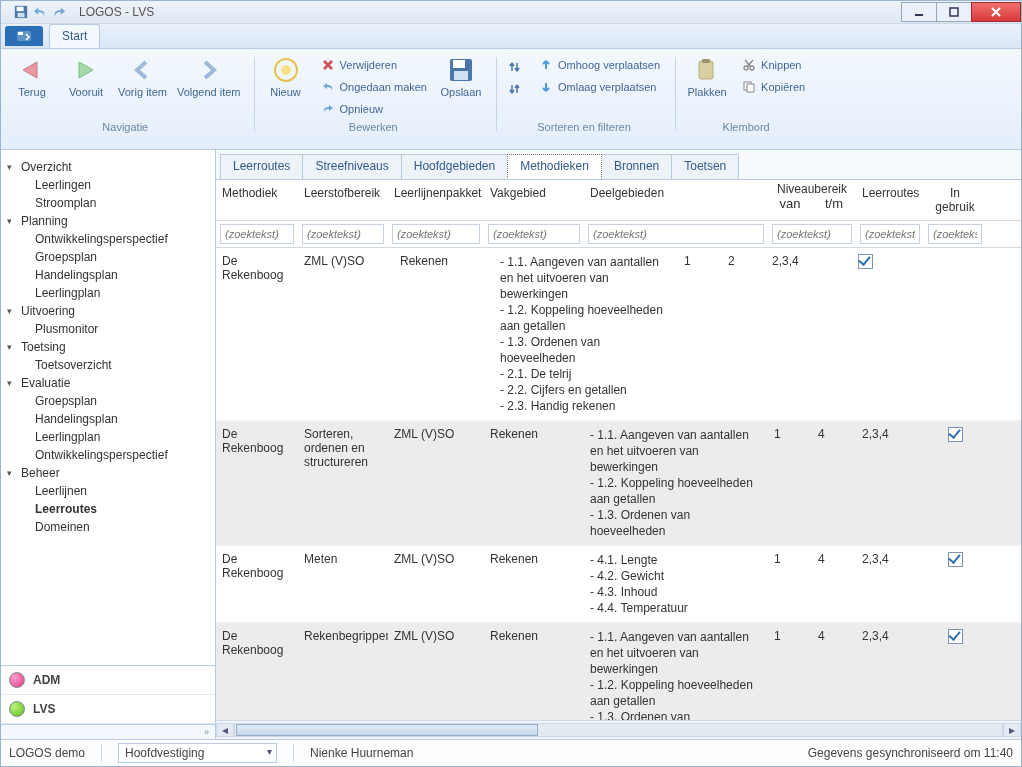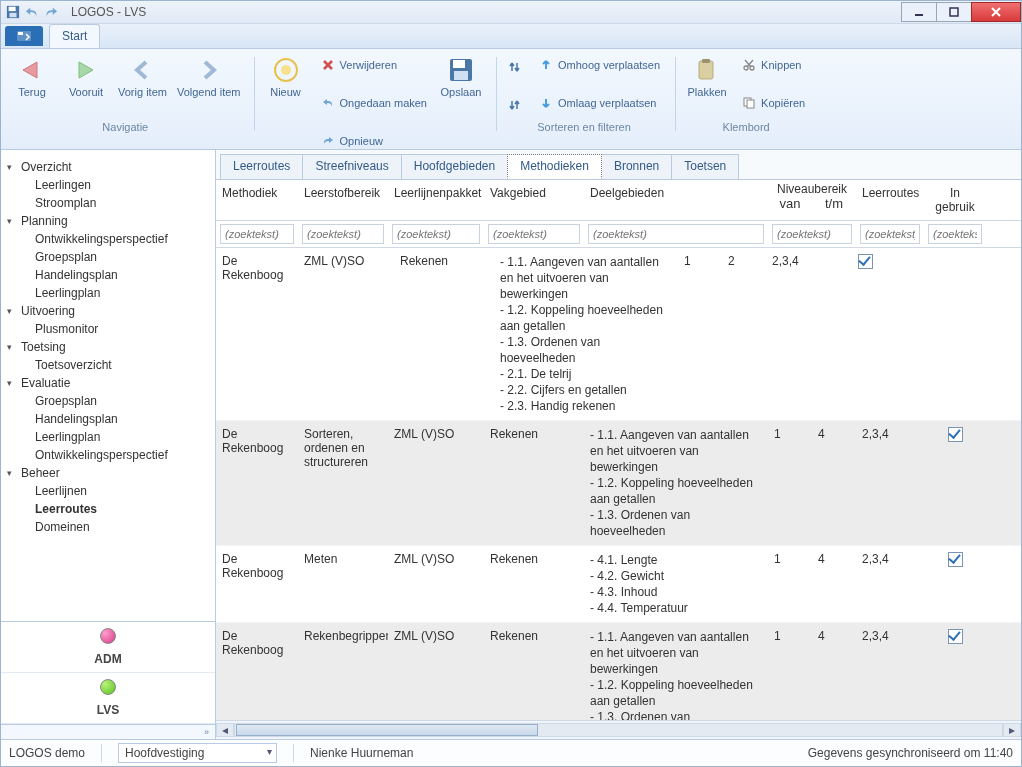--- a/index.html
+++ b/index.html
@@ -1,52 +1,52 @@
 <!DOCTYPE html>
 <html><head>
 <meta charset="utf-8">
 <style>
   html, body { margin:0; padding:0; height:100%; font-family: "Segoe UI", Tahoma, sans-serif; font-size:12px; color:#333; background:#fff; overflow:hidden; }
   .app { width:1022px; height:767px; position:relative; display:flex; flex-direction:column; border:1px solid #9cb4cf; box-sizing:border-box;}
   
-  .titlebar { height:22px; background:linear-gradient(#eef3fa, #dfe9f5); display:flex; align-items:center; padding:0 0 0 4px; border-bottom:1px solid #cdd9e7;}
+  .titlebar { height:22px; background:linear-gradient(#eef3fa, #dfe9f5); display:flex; align-items:center; padding:0 0 0 12px; border-bottom:1px solid #cdd9e7;}
   .titlebar .qat { display:flex; gap:3px; align-items:center;}
   .qat-icon { width:16px; height:16px; display:inline-flex; align-items:center; justify-content:center; color:#4b77a8; border-radius:2px; }
   .titlebar .apptitle { margin-left:12px; color:#555; font-size:12px;}
   .winbtns { margin-left:auto; display:flex; }
   .winbtn { width:34px; height:18px; border:1px solid #98a7b7; margin-left:-1px; display:flex; align-items:center; justify-content:center; background:#eaf1fa;}
   .winbtn.close { background:linear-gradient(#f07070,#d83a3a); color:#fff; border-color:#a02828; width:48px;}
   
   .ribbontabs { height:24px; background:linear-gradient(#e9f1fb,#d8e6f5); display:flex; align-items:flex-end; padding-left:4px; border-bottom:1px solid #b9cbe0;}
   .appbtn { width:38px; height:20px; background:#2a6fb5; border-radius:3px 3px 0 0; display:flex; align-items:center; justify-content:center; color:#fff; margin-right:6px; margin-bottom:2px;}
   .rtab { padding:4px 12px 5px 12px; border:1px solid transparent; border-bottom:none; border-radius:3px 3px 0 0; color:#335b87; cursor:pointer;}
   .rtab.active { background:#f3f8fe; border-color:#b9cbe0;}
   
   .ribbon { height:98px; background:linear-gradient(#f3f8fe,#e4eefb); border-bottom:1px solid #b9cbe0; display:flex; padding:2px 6px 0 6px;}
   .group { display:flex; flex-direction:column; align-items:center; margin-right:4px;}
   .group .items { display:flex; align-items:flex-start; gap:4px; flex:1;}
   .group .cap { color:#6e87a3; font-size:11px; text-align:center; padding:2px 0 16px 0; width:100%;}
   .sep { width:1px; background:#c5d5e8; margin:6px 6px 18px 6px;}
   .bigbtn { text-align:center; padding:2px 2px; border:1px solid transparent; border-radius:3px; min-width:44px; color:#416694;}
   .bigicon { width:28px; height:28px; margin:2px auto 2px auto; display:flex; align-items:center; justify-content:center; color:#5b86b4;}
   .bigbtn .lbl { font-size:11px; line-height:12px;}
-  .smallitems { display:flex; flex-direction:column; gap:18px; padding-top:4px;}
+  .smallitems { display:flex; flex-direction:column; gap:2px; padding-top:4px;}
   .smallbtn { display:flex; align-items:center; gap:4px; color:#416694; font-size:11px; padding:1px 4px; border:1px solid transparent; border-radius:3px;}
   .smicon { width:16px; height:16px; display:flex; align-items:center; justify-content:center;}
   
   .main { flex:1; display:flex; min-height:0;}
   .sidebar { width:214px; border-right:1px solid #b9cbe0; display:flex; flex-direction:column; background:#fff; overflow:hidden;}
   .tree { flex:1; overflow:auto; padding:8px 4px;}
   .tnode { display:flex; align-items:center; gap:4px; padding:2px 2px; color:#333;}
   .tnode .caret { width:10px; color:#555; font-size:9px; }
   .tnode.cat { font-weight:normal;}
   .tnode.child { padding-left:30px;}
   .tnode.bold { font-weight:bold;}
   .navbottom { border-top:1px solid #b9cbe0;}
-  .navbig { display:flex; align-items:center; gap:8px; padding:6px 8px; font-weight:bold; color:#444; border-bottom:1px solid #e3eaf3;flex-direction:column;}
+  .navbig { display:flex; align-items:center; gap:8px; padding:6px 8px; font-weight:bold; color:#444; border-bottom:1px solid #e3eaf3;}
   .dot { width:14px; height:14px; border-radius:50%; border:1px solid #888; display:inline-block;}
   .dot.pink{ background:radial-gradient(circle at 30% 30%, #ff9ecb, #d63b8a);}
   .dot.green{ background:radial-gradient(circle at 30% 30%, #b7f27a, #5bbf1f);}
   .chevstrip{ height:14px; background:#f3f8fe; border-top:1px solid #b9cbe0; display:flex; justify-content:flex-end; align-items:center; padding-right:6px; color:#6e87a3; font-size:9px;}
   
   .content { flex:1; display:flex; flex-direction:column; min-width:0;}
   .subtabs { display:flex; padding:4px 4px 0 4px; gap:0px; background:#f7fafd; border-bottom:1px solid #b9cbe0;}
   .subtab { padding:4px 12px 5px 12px; border:1px solid #b9cbe0; border-bottom:none; background:#eef3fa; color:#335b87; margin-right:-1px; cursor:pointer; font-size:12px;}
   .subtab.active{ background:#fff; border:1px dotted #777; border-bottom:1px solid #fff; position:relative; z-index:2;}
   .grid { flex:1; overflow:hidden; display:flex; flex-direction:column;}

